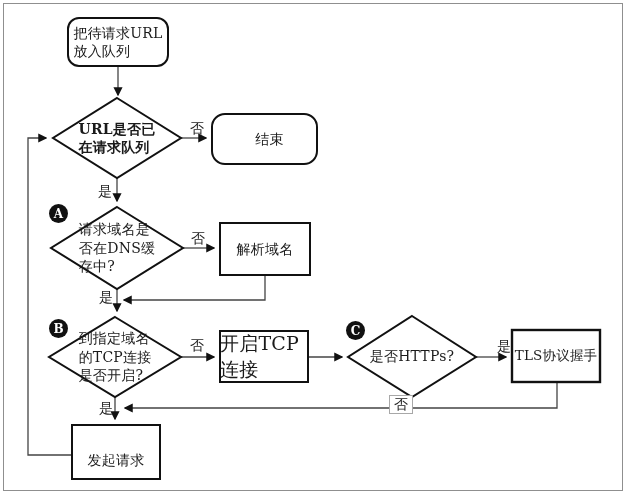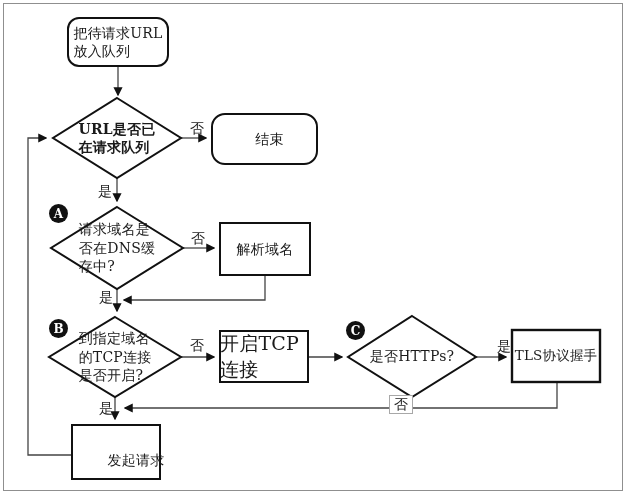--- a/index.html
+++ b/index.html
@@ -79,21 +79,21 @@
   <div class="node-label" style="left:51px;top:207px;width:132px;height:82px;">请求域名是
 否在DNS缓
 存中?</div>
   <div class="node-label" style="left:220px;top:223px;width:90px;height:52px;">解析域名</div>
   <div class="node-label" style="left:49px;top:317px;width:132px;height:80px;">到指定域名
 的TCP连接
 是否开启?</div>
   <div class="node-label" style="left:220px;top:331px;width:88px;height:51px;font-size:19px;">开启TCP连接</div>
   <div class="node-label" style="left:348px;top:316px;width:128px;height:81px;">是否HTTPs?</div>
   <div class="node-label" style="left:512px;top:330px;width:88px;height:52px;font-size:13.5px;">TLS协议握手</div>
-  <div class="node-label" style="left:72px;top:425px;width:88px;height:71px;margin-left:20px;">发起请求</div>
+  <div class="node-label" style="left:72px;top:425px;width:88px;height:71px;">发起请求</div>
 
   <div class="badge" style="left:49px;top:204px;">A</div>
   <div class="badge" style="left:49px;top:319px;">B</div>
   <div class="badge" style="left:346px;top:321px;">C</div>
 
   <div class="edge-label" style="left:186px;top:119px;">否</div>
   <div class="edge-label" style="left:94px;top:182px;">是</div>
   <div class="edge-label" style="left:187px;top:229px;">否</div>
   <div class="edge-label" style="left:95px;top:288px;">是</div>
   <div class="edge-label" style="left:186px;top:336px;">否</div>

